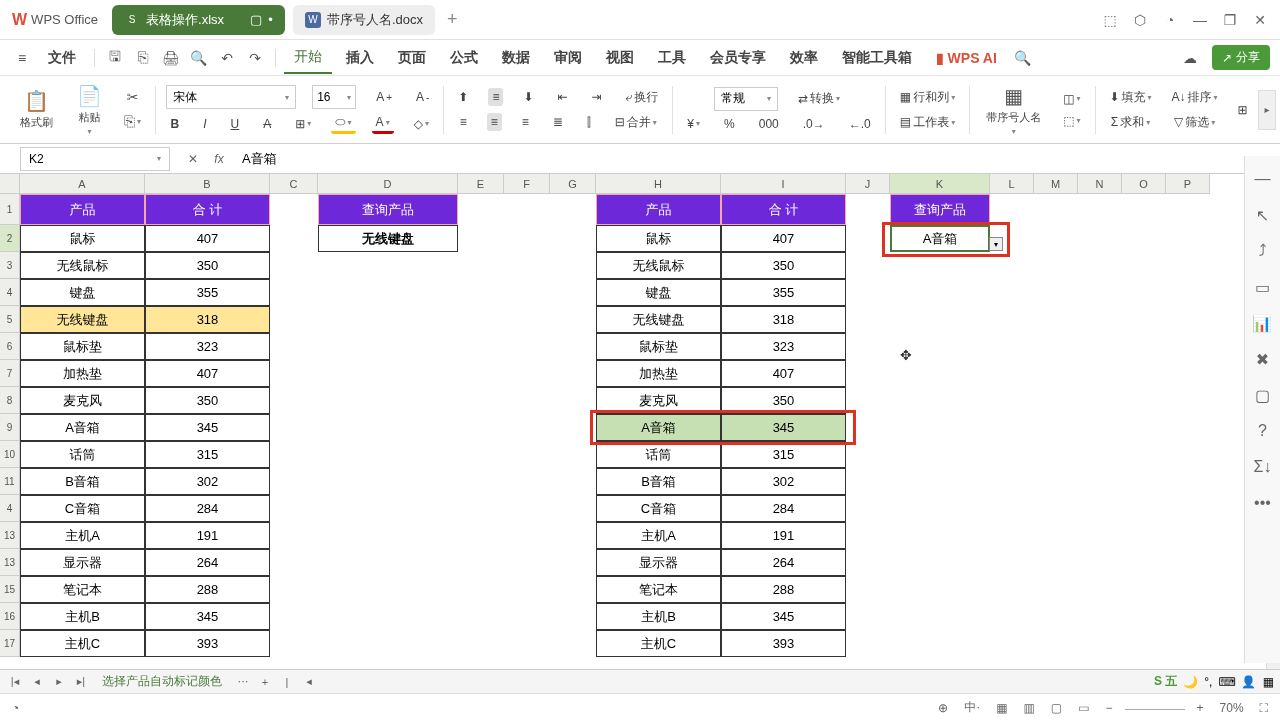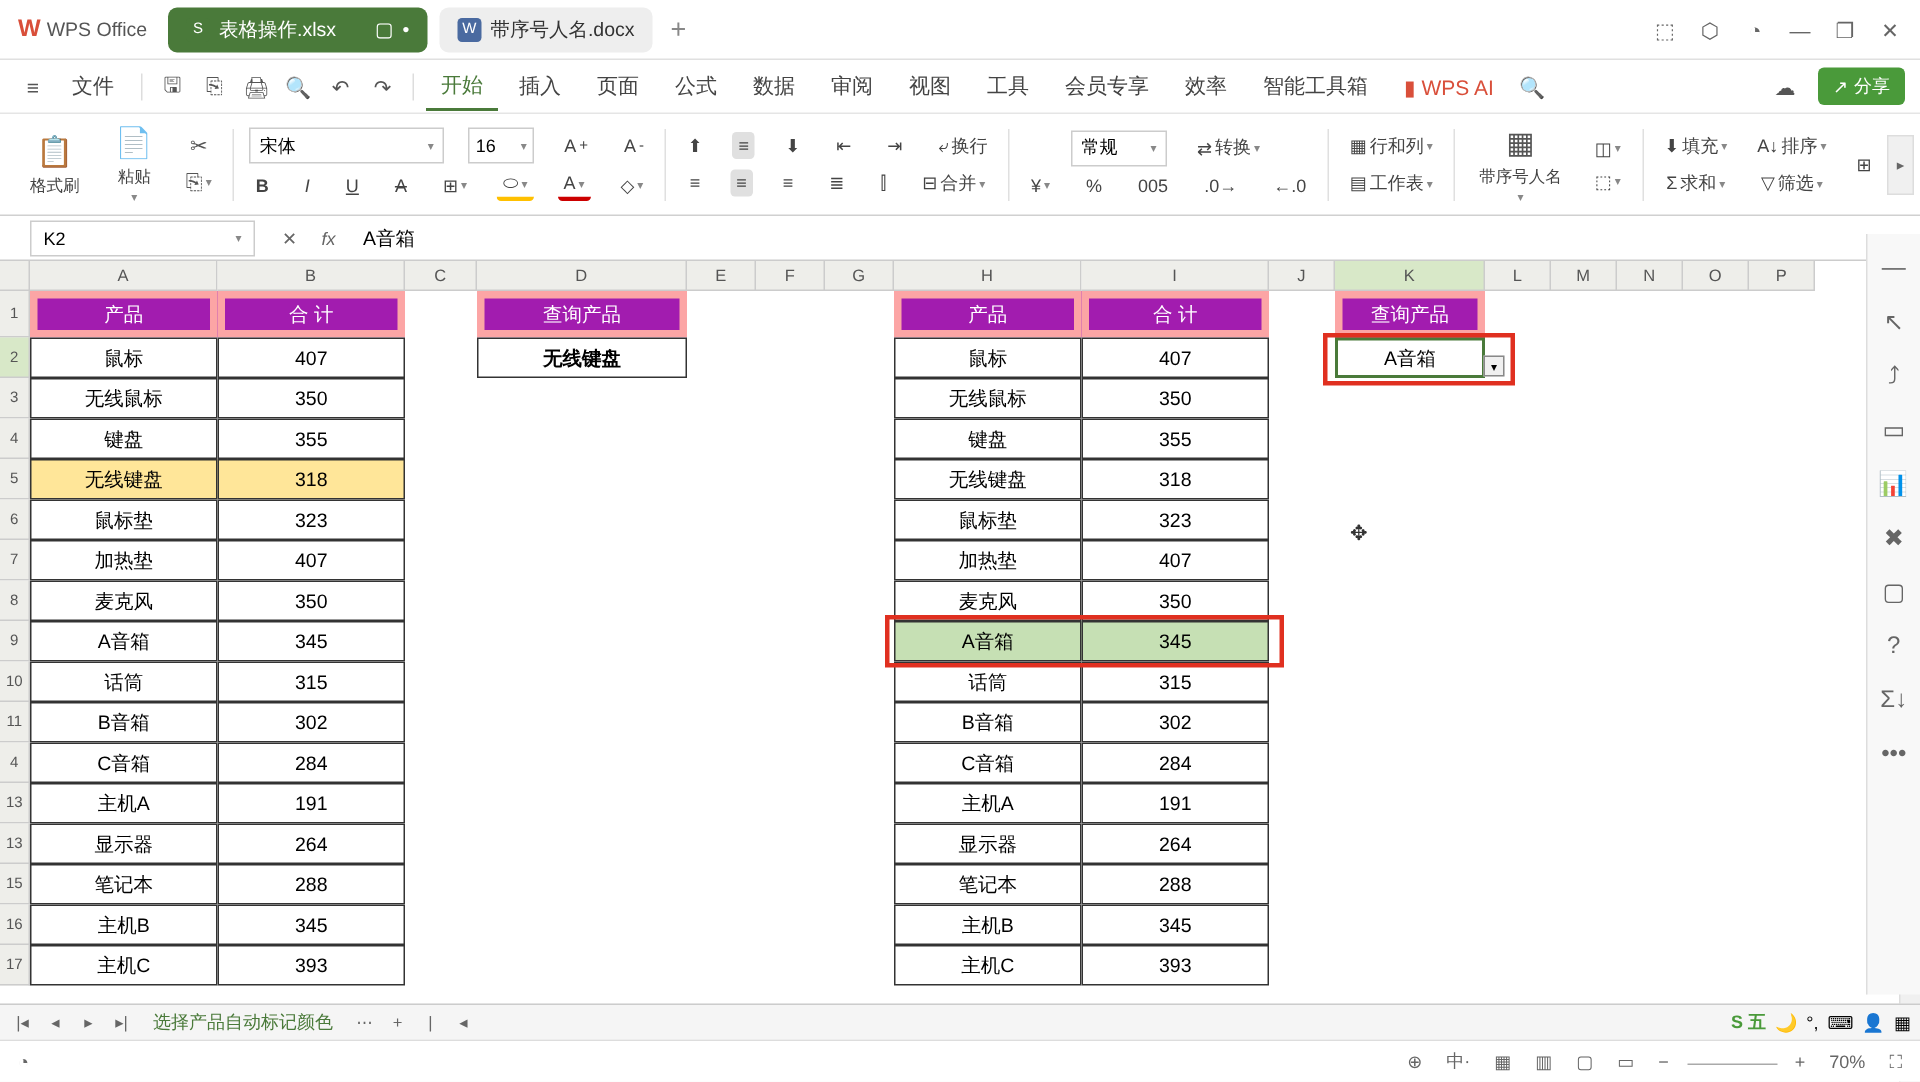--- a/index.html
+++ b/index.html
@@ -16,21 +16,21 @@
 .tab-icon.s { background: #4a7a3a; }
 .tab-icon.w { background: #4a6aa0; }
 .addtab { margin-left: 12px; font-size: 18px; color: #888; cursor: pointer; }
 .win-controls { margin-left: auto; display: flex; gap: 2px; align-items: center; }
 .win-btn { width: 28px; height: 28px; display: flex; align-items: center; justify-content: center; color: #666; font-size: 14px; cursor: pointer; }
 
 
 .menubar { height: 36px; background: #fff; display: flex; align-items: center; padding: 0 10px; gap: 4px; border-bottom: 1px solid #e5e5e5; }
 .mb-icon { width: 24px; height: 24px; display: flex; align-items: center; justify-content: center; color: #555; font-size: 14px; cursor: pointer; }
 .mb-sep { width: 1px; height: 18px; background: #ddd; margin: 0 4px; }
-.menutab { padding: 6px 10px; font-size: 14px; color: #444; cursor: pointer; }
+.menutab { padding: 6px 10px; font-size: 14px; color: #444; cursor: pointer; font-weight: bold; }
 .menutab.active { color: #4a7a3a; border-bottom: 2px solid #4a7a3a; font-weight: 500; }
 .mb-right { margin-left: auto; display: flex; align-items: center; gap: 10px; }
 .share-btn { background: #4a9a3a; color: #fff; padding: 4px 10px; border-radius: 4px; font-size: 12px; display: flex; align-items: center; gap: 4px; }
 
 
 .ribbon { height: 68px; background: #fff; display: flex; align-items: center; padding: 0 8px; border-bottom: 1px solid #d0d0d0; position: relative; }
 .rgroup { display: flex; flex-direction: column; align-items: center; padding: 0 6px; gap: 4px; }
 .rgroup-h { display: flex; align-items: center; gap: 16px; }
 .rbtn { display: flex; align-items: center; justify-content: center; padding: 2px 4px; font-size: 12px; color: #444; cursor: pointer; border-radius: 3px; gap: 2px; }
 .rbtn-big { flex-direction: column; font-size: 11px; padding: 4px 6px; }
@@ -53,21 +53,21 @@
 .grid-area { position: relative; height: 555px; background: #fff; display: flex; }
 .corner { position: absolute; left: 0; top: 0; width: 20px; height: 20px; background: #eeeeea; border-right: 1px solid #ccc; border-bottom: 1px solid #ccc; }
 .colheads { position: absolute; left: 20px; top: 0; height: 20px; display: flex; }
 .colhead { height: 20px; background: #eeeeea; border-right: 1px solid #ccc; border-bottom: 1px solid #ccc; display: flex; align-items: center; justify-content: center; font-size: 11px; color: #555; }
 .colhead.sel { background: #d8e8c8; }
 .rowheads { position: absolute; left: 0; top: 20px; width: 20px; }
 .rowhead { width: 20px; background: #eeeeea; border-right: 1px solid #ccc; border-bottom: 1px solid #ccc; display: flex; align-items: center; justify-content: center; font-size: 10px; color: #555; }
 .rowhead.sel { background: #d8e8c8; }
 .cells { position: absolute; left: 20px; top: 20px; }
 .cell { position: absolute; border-right: 1px solid #e5e5e5; border-bottom: 1px solid #e5e5e5; display: flex; align-items: center; justify-content: center; font-size: 13px; background: #fff; }
-.cell.header-g { background: #a21caf; color: #fff; font-weight: 500; border: 5px solid #fca5a5; }
+.cell.header-g { background: #6d28d9; color: #fff; font-weight: 500; border: 1px solid #fca5a5; }
 .cell.bordered { border: 1px solid #333; }
 .cell.hl-yellow { background: #ffe699; }
 .cell.hl-green { background: #c6e0b4; }
 .redbox { position: absolute; border: 3px solid #e03020; pointer-events: none; }
 .selbox { position: absolute; border: 2px solid #4a7a3a; pointer-events: none; }
 .dropdown-btn { position: absolute; width: 14px; height: 14px; border: 1px solid #888; background: #f0f0f0; display: flex; align-items: center; justify-content: center; font-size: 8px; }
 .vscroll { position: absolute; right: 0; top: 20px; bottom: 0; width: 14px; background: #f0f0f0; border-left: 1px solid #ddd; }
 .vscroll-thumb { position: absolute; left: 2px; right: 2px; top: 2px; height: 200px; background: #c8c8c8; border-radius: 4px; }
 .cursor-move { position: absolute; font-size: 14px; color: #333; }
 
@@ -217,21 +217,21 @@
     <div class="rgroup-h">
       <div class="font-sel" style="width:64px">
           <span>常规</span>
           <span class="ridrop">▾</span>
         </div>
       <span class="rbtn">⇄ <span>转换</span><span class="ridrop">▾</span></span>
     </div>
     <div class="rgroup-h">
       <span class="rbtn">¥<span class="ridrop">▾</span></span>
       <span class="rbtn">%</span>
-      <span class="rbtn">005</span>
+      <span class="rbtn">000</span>
       <span class="rbtn">.0→</span>
       <span class="rbtn">←.0</span>
     </div>
   </div>
   <div class="rsep"></div>
   <div class="rgroup">
     <span class="rbtn">▦ <span>行和列</span><span class="ridrop">▾</span></span>
     <span class="rbtn">▤ <span>工作表</span><span class="ridrop">▾</span></span>
   </div>
   <div class="rsep"></div>

